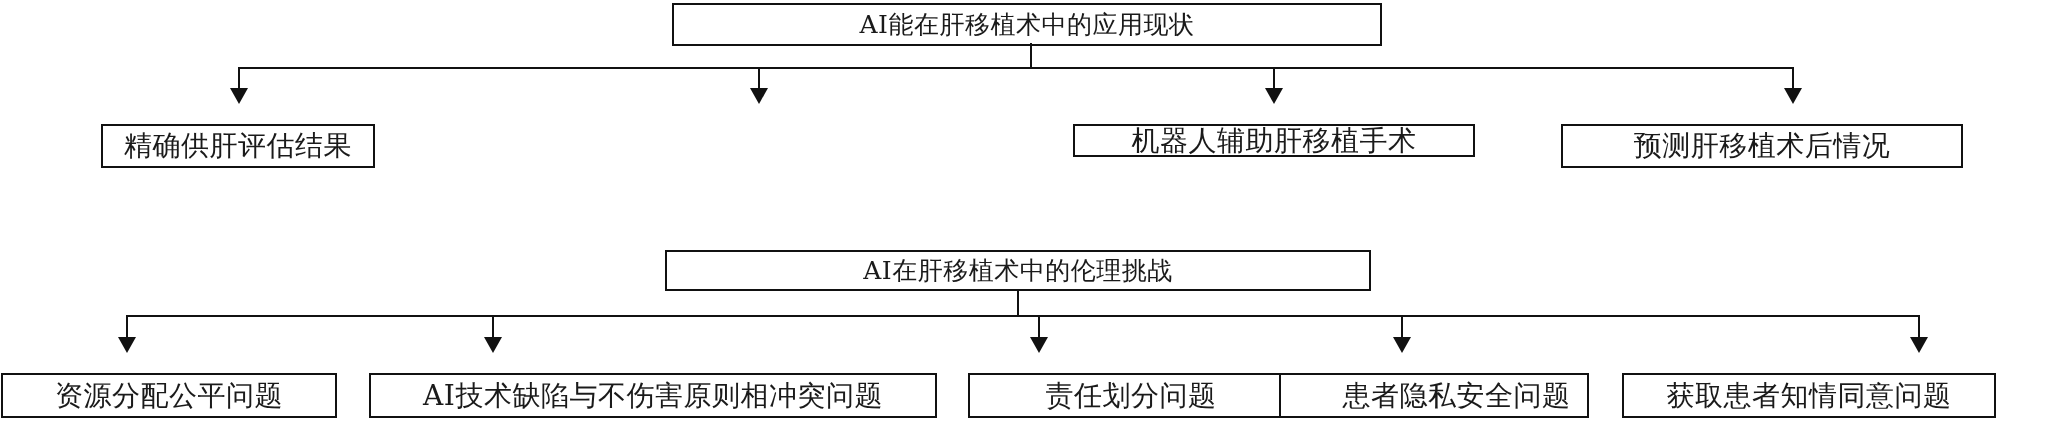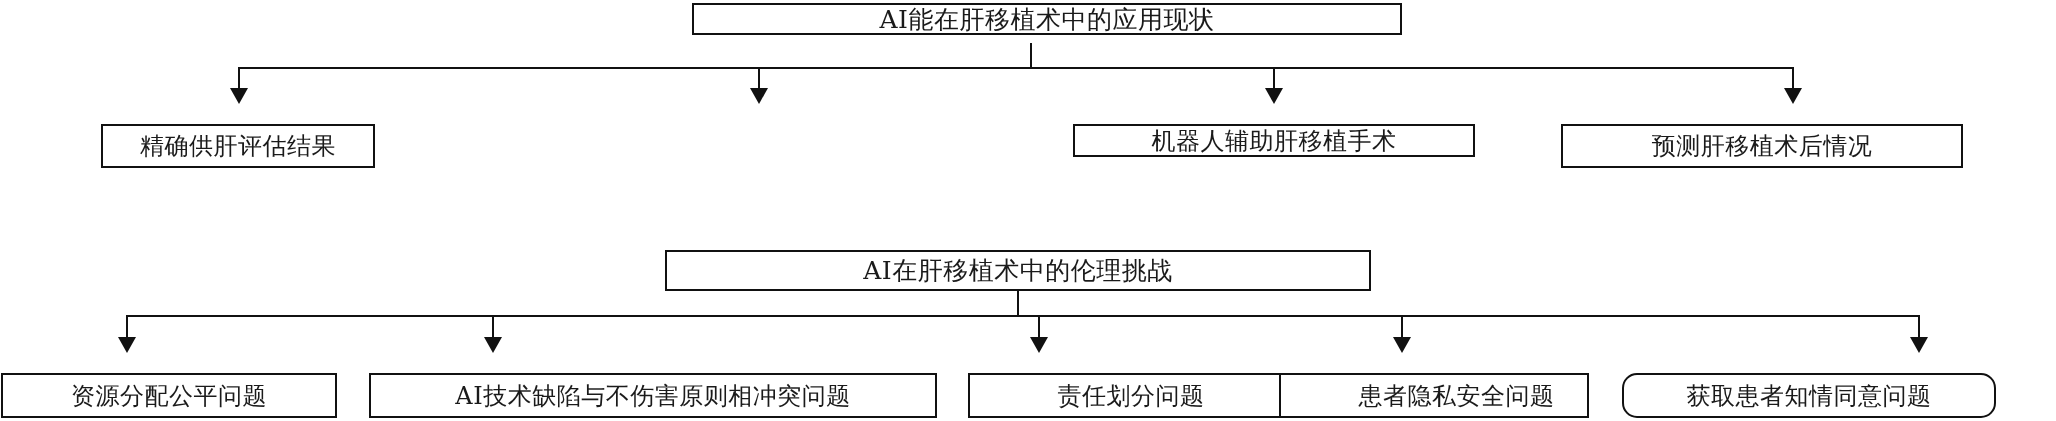--- a/index.html
+++ b/index.html
@@ -29,21 +29,21 @@
     align-items: center;
     justify-content: center;
     text-align: center;
     white-space: nowrap;
     letter-spacing: 0.5px;
   }
   .node-root {
     font-size: 25px;
   }
   .node-leaf {
-    font-size: 24px;
+    font-size: 28px;
   }
   .connector {
     position: absolute;
     background: #111111;
   }
   .v-line {
     width: 2px;
   }
   .h-line {
     height: 2px;
@@ -55,21 +55,21 @@
     border-left: 9px solid transparent;
     border-right: 9px solid transparent;
     border-top: 16px solid #111111;
   }
 </style>
 </head>
 <body>
 
 <div id="canvas">
 
-  <div class="node node-root" style="left:692px; top:3px; width:710px; height:32px;">AI能在肝移植术中的应用现状</div>
+  <div class="node node-root" style="left:672px; top:3px; width:710px; height:43px;">AI能在肝移植术中的应用现状</div>
 
   <div class="connector v-line" style="left:1030px; top:43px; height:25px;"></div>
 
   <div class="connector h-line" style="left:238px; top:67px; width:1556px;"></div>
 
   <div class="connector v-line" style="left:238px; top:67px; height:23px;"></div>
   <div class="arrow-head" style="left:230px; top:88px;"></div>
 
   <div class="connector v-line" style="left:758px; top:67px; height:23px;"></div>
   <div class="arrow-head" style="left:750px; top:88px;"></div>
@@ -109,15 +109,15 @@
   <div class="arrow-head" style="left:1910px; top:337px;"></div>
 
   <div class="node node-leaf" style="left:1px; top:373px; width:336px; height:45px;">资源分配公平问题</div>
 
   <div class="node node-leaf" style="left:369px; top:373px; width:568px; height:45px;">AI技术缺陷与不伤害原则相冲突问题</div>
 
   <div class="node node-leaf" style="left:968px; top:373px; width:326px; height:45px;">责任划分问题</div>
 
   <div class="node node-leaf" style="left:1279px; top:373px; width:310px; height:45px;padding-left:45px;">患者隐私安全问题</div>
 
-  <div class="node node-leaf" style="left:1622px; top:373px; width:374px; height:45px;border-radius:15px;">获取患者知情同意问题</div>
+  <div class="node node-leaf" style="left:1622px; top:373px; width:374px; height:45px;">获取患者知情同意问题</div>
 
 </div>
 
 </body></html>

